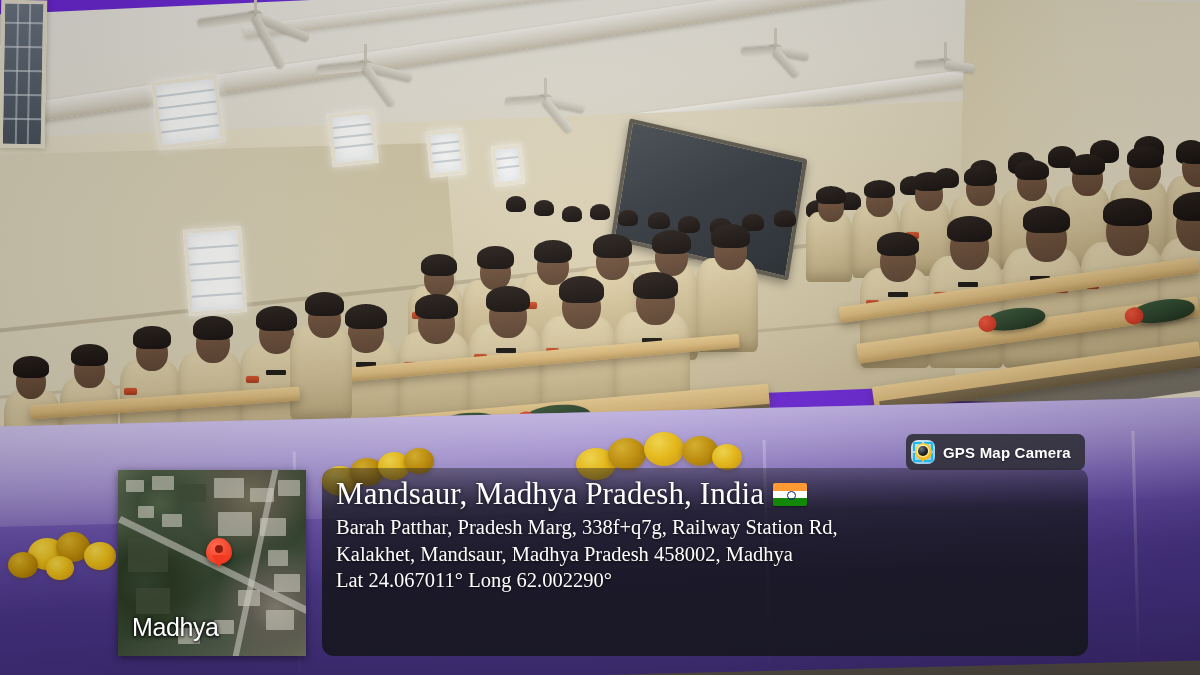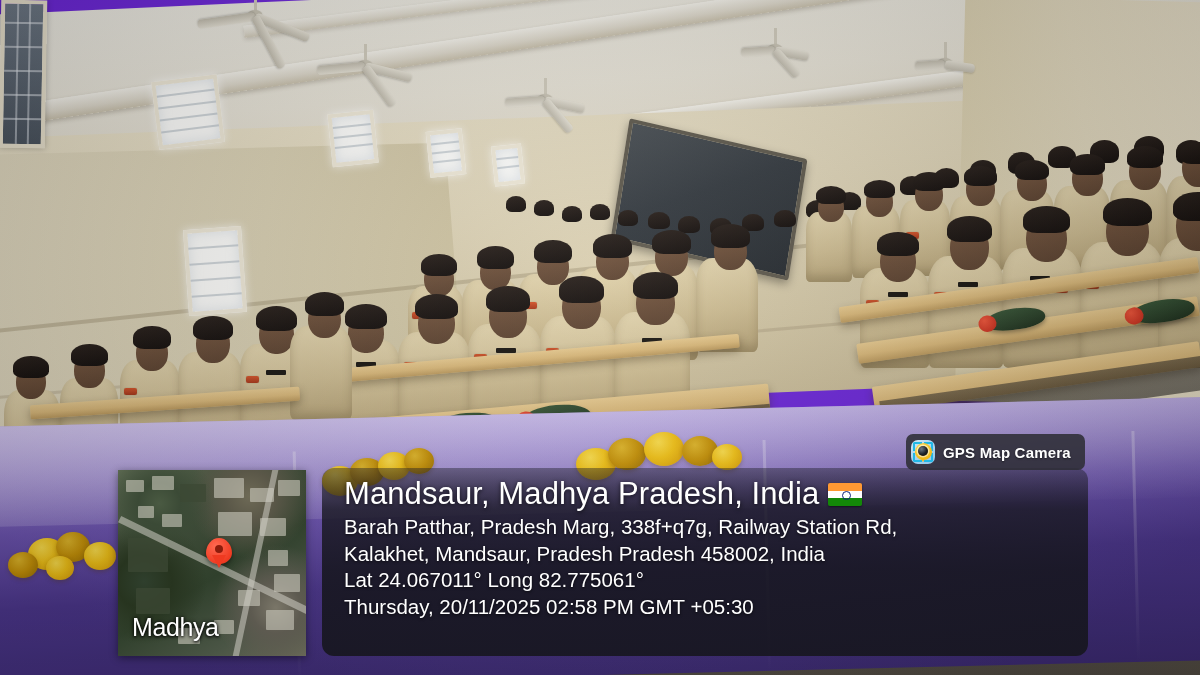--- a/index.html
+++ b/index.html
@@ -188,22 +188,22 @@
   }
 
   .info-panel{
     position:absolute;left:322px;top:468px;width:766px;height:188px;
     background:linear-gradient(180deg,rgba(28,28,38,.42) 0%,rgba(24,24,32,.80) 22%,rgba(22,22,30,.88) 55%,rgba(22,22,30,.90) 100%);
     border-radius:12px;
     z-index:20;
     overflow:hidden;
   }
   .info-text{
-    position:absolute;left:344px;top:474px;width:760px;
-    z-index:25;color:#fff;
+    position:absolute;left:336px;top:474px;width:760px;
+    z-index:25;color:#fff;font-family:Liberation Serif, serif;
   }
   .info-title{
     font-size:31px;line-height:40px;font-weight:400;
     letter-spacing:.1px;white-space:nowrap;
     text-shadow:0 1px 4px rgba(0,0,0,.75);
     display:flex;align-items:center;gap:9px;
   }
   .flag{
     display:inline-block;width:34px;height:23px;border-radius:2px;position:relative;
     background:linear-gradient(180deg,#ff9933 0%,#ff9933 33%,#ffffff 33%,#ffffff 66%,#138808 66%,#138808 100%);
@@ -628,18 +628,17 @@
     <div class="pin"></div>
     <div class="glogo">Madhya</div>
   </div>
 
   <div class="info-text">
     <div class="info-title">
       <span>Mandsaur, Madhya Pradesh, India</span>
       <span class="flag"></span>
     </div>
     <div class="info-line">Barah Patthar, Pradesh Marg, 338f+q7g, Railway Station Rd,</div>
-    <div class="info-line">Kalakhet, Mandsaur, Pradesh Pradesh 458002, India</div>
-    <div class="info-line">Lat 24.067011° Long 82.775061°</div>
-    <div class="info-line">Thursday, 20/11/2025 02:58 PM GMT +05:30</div>
+    <div class="info-line">Kalakhet, Mandsaur, Madhya Pradesh 458002, Madhya</div>
+    <div class="info-line">Lat 24.067011° Long 62.002290°</div>
   </div>
 
 </div>
 
 </body></html>

